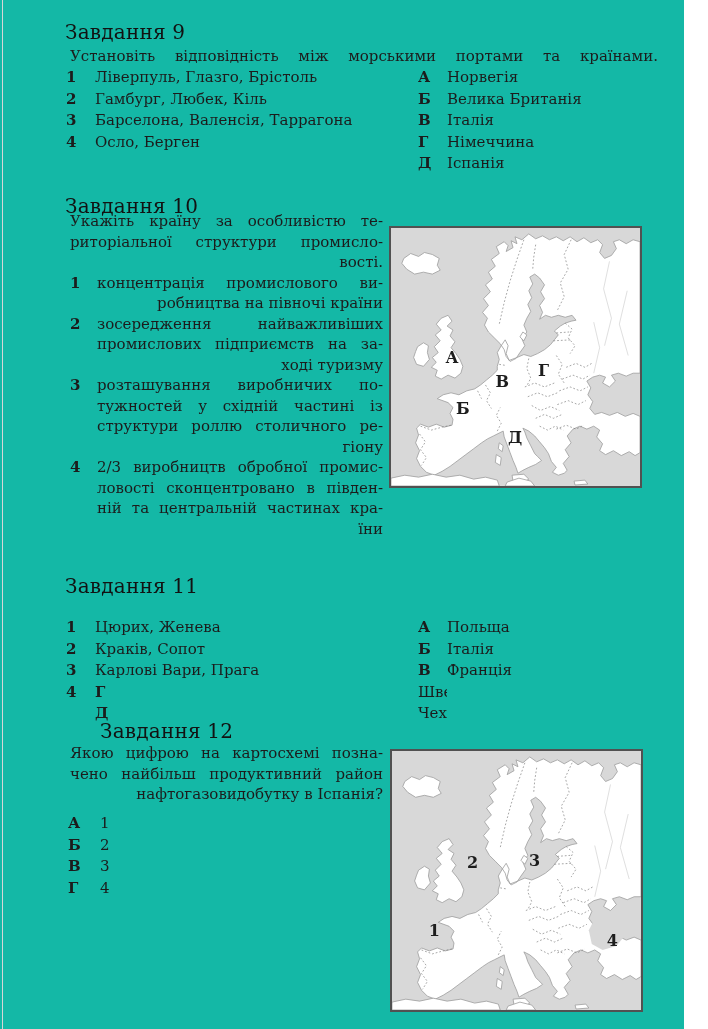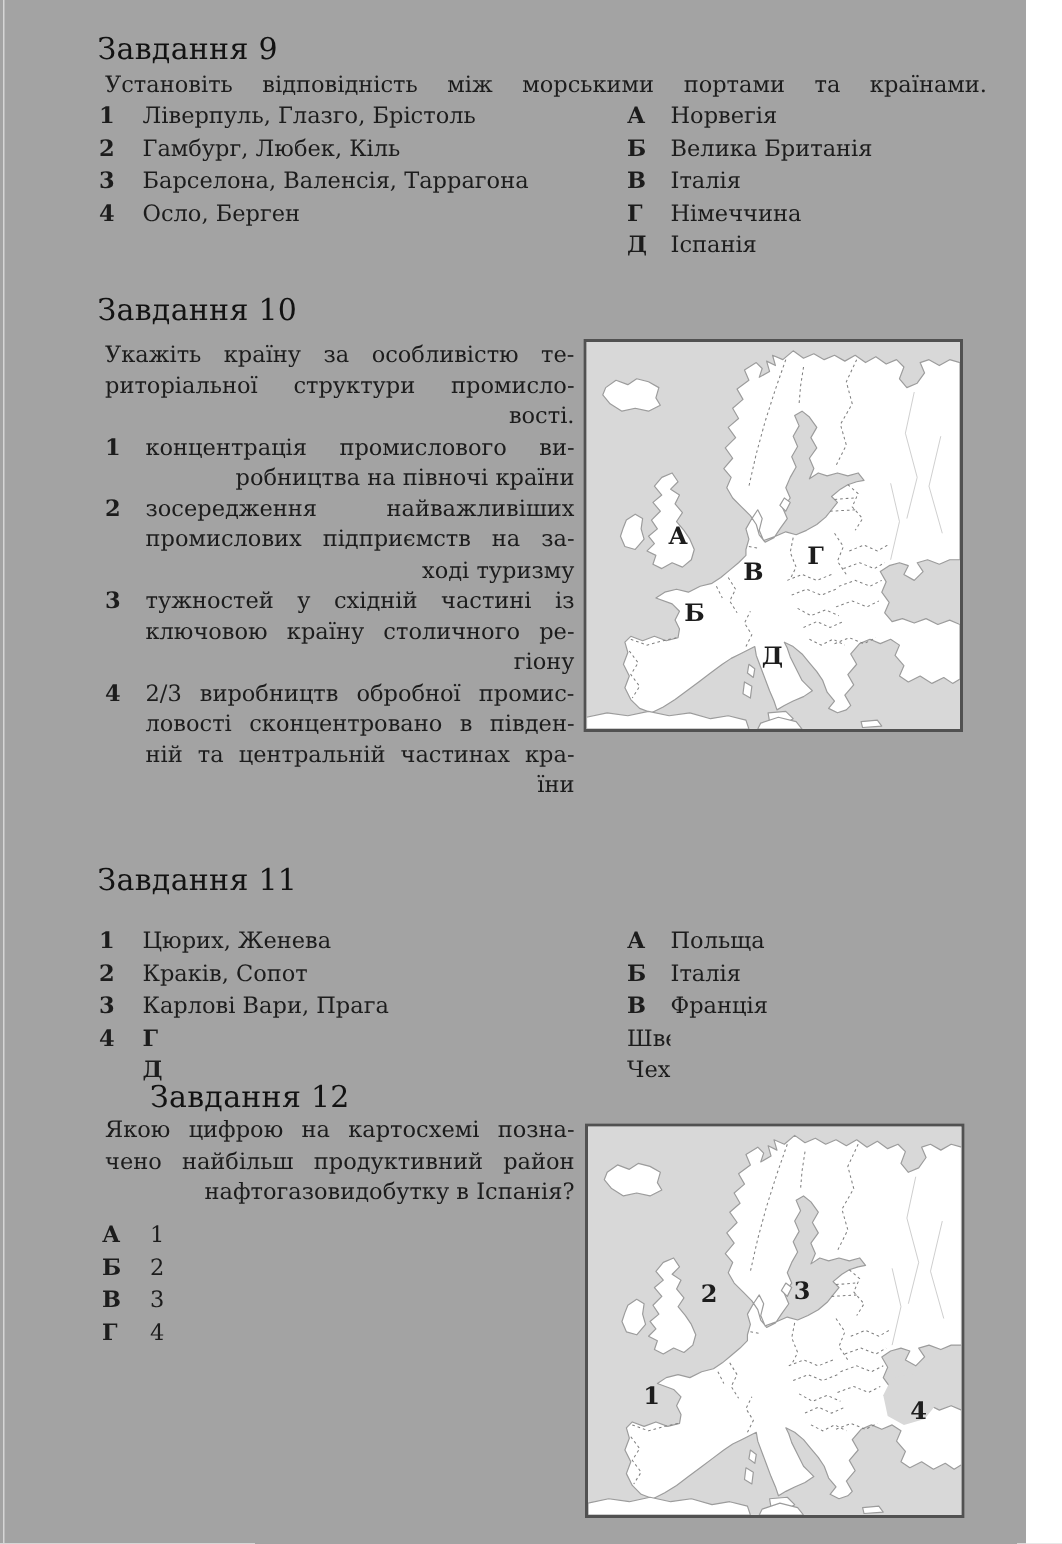--- a/index.html
+++ b/index.html
@@ -1,17 +1,17 @@
 <!DOCTYPE html>
 <html><head>
 <meta charset="utf-8">
 <style>
   html,body{margin:0;padding:0;background:#ffffff;}
   .page{
-    position:relative; width:684px; height:1029px; background:#a3a3a3;
+    position:relative; width:684px; height:1029px; background:#14b8a6;
     font-family:"DejaVu Serif","Liberation Serif",serif;
     color:#1c1c1c; overflow:hidden;
   }
   .edge{position:absolute;top:0;bottom:0;width:1px;background:#d6d6d6;}
   .edge.left{left:2px;} .edge.right{left:704px;}
 
   .task-title{
     position:absolute; left:65px; font-size:20px; letter-spacing:.2px;
     color:#121212; white-space:nowrap;
   }
@@ -78,21 +78,21 @@
     <span class="cell">Осло, Берген</span>
     <span class="cell b">Г</span>
     <span class="cell">Німеччина</span>
     <span class="cell b"></span>
     <span class="cell"></span>
     <span class="cell b">Д</span>
     <span class="cell">Іспанія</span>
   </div>
 
   <div class="task-title" style="top:194px;">Завдання 10</div>
-  <div class="body-col" style="top:227px;">
+  <div class="body-col" style="top:212px;">
     <div class="jl">Укажіть країну за особливістю те-</div>
     <div class="jl">риторіальної структури промисло-</div>
     <div class="jend">вості.</div>
     <div class="item">
       <span class="num">1</span>
       <div class="lines">
         <div class="jl">концентрація промислового ви-</div>
         <div class="jend">робництва на півночі країни</div>
       </div>
     </div>
@@ -100,22 +100,23 @@
       <span class="num">2</span>
       <div class="lines">
         <div class="jl">зосередження найважливіших</div>
         <div class="jl">промислових підприємств на за-</div>
         <div class="jend">ході туризму</div>
       </div>
     </div>
     <div class="item">
       <span class="num">3</span>
       <div class="lines">
+        <div class="jl">розташування виробничих по-</div>
         <div class="jl">тужностей у східній частині із</div>
-        <div class="jl">ключовою країну столичного ре-</div>
+        <div class="jl">структури роллю столичного ре-</div>
         <div class="jend">гіону</div>
       </div>
     </div>
     <div class="item">
       <span class="num">4</span>
       <div class="lines">
         <div class="jl">2/3 виробництв обробної промис-</div>
         <div class="jl">ловості сконцентровано в півден-</div>
         <div class="jl">ній та центральній частинах кра-</div>
         <div class="jend">їни</div>

